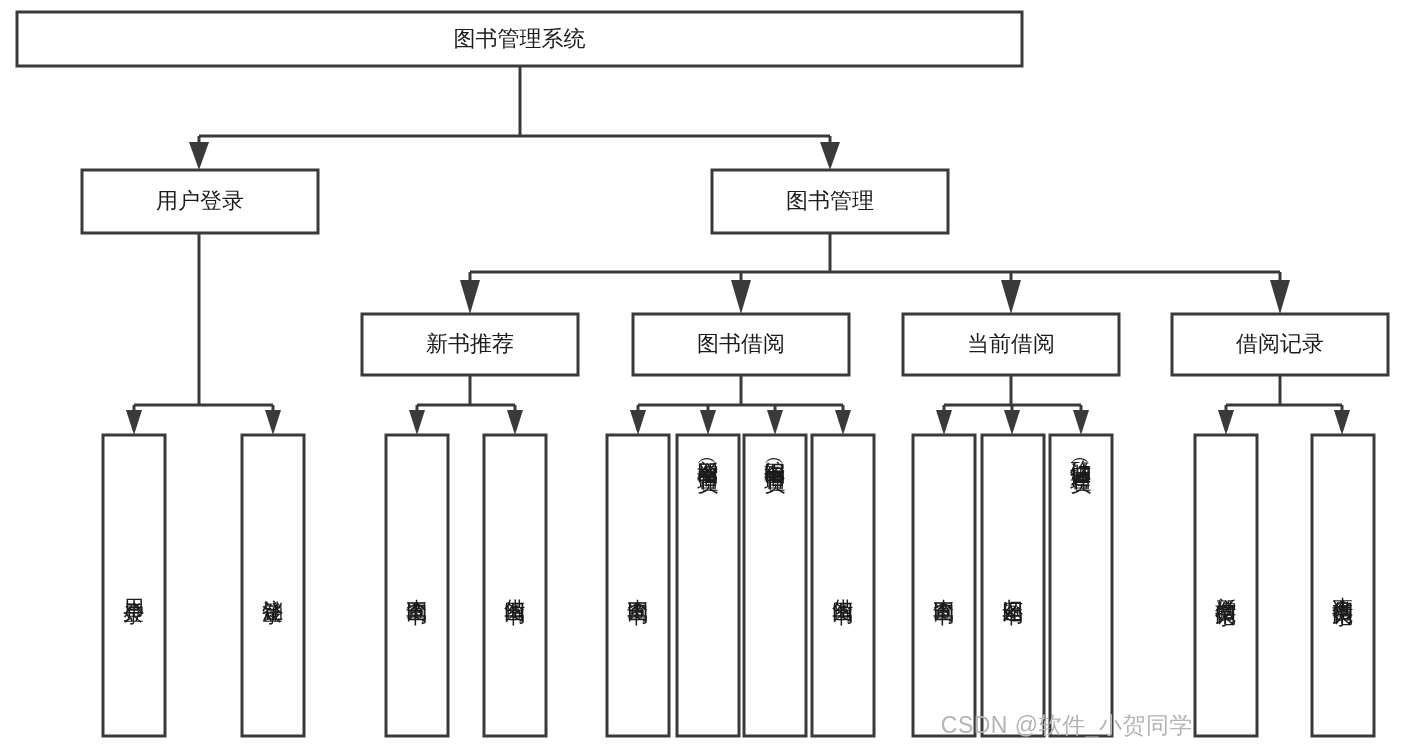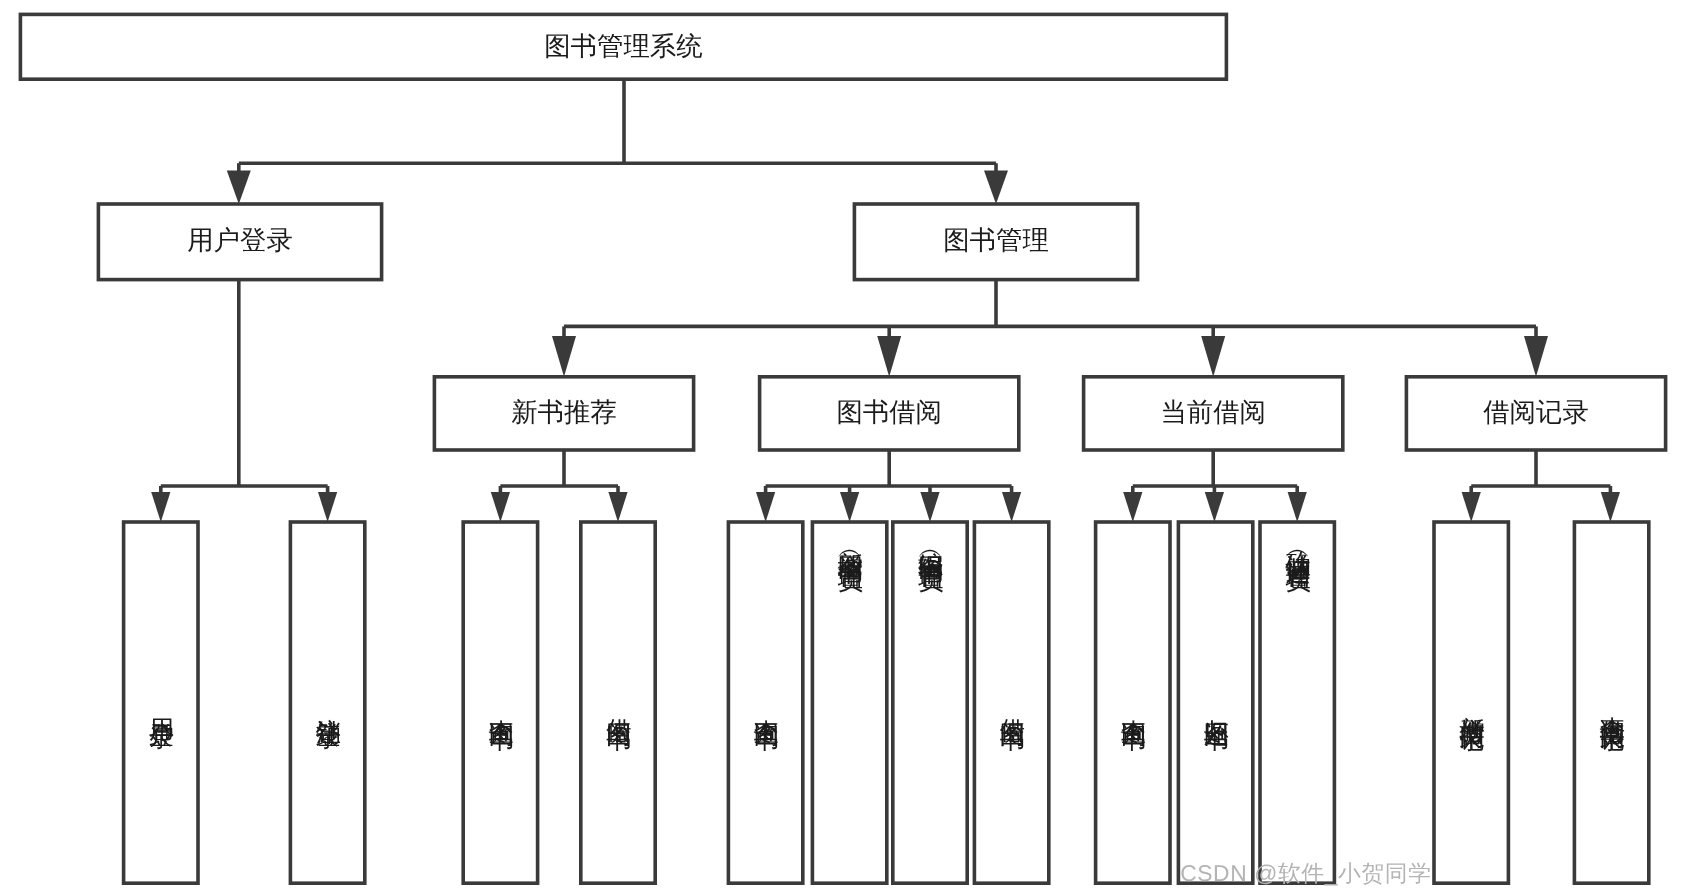--- a/index.html
+++ b/index.html
@@ -66,21 +66,21 @@
     line-height: 1.02;
     letter-spacing: 2px;
     color: #1b1b1b;
     white-space: nowrap;
   }
   #watermark {
     position: absolute;
     right: 10px;
     bottom: 6px;
     font-family: "Liberation Sans", "DejaVu Sans", sans-serif;
-    font-size: 19px;
+    font-size: 23px;
     color: #b4b4b4;
     letter-spacing: 0.5px;
     white-space: nowrap;
     margin-left: 24px;
   }
 </style>
 </head>
 <body>
 
 <div id="diagram-root">

